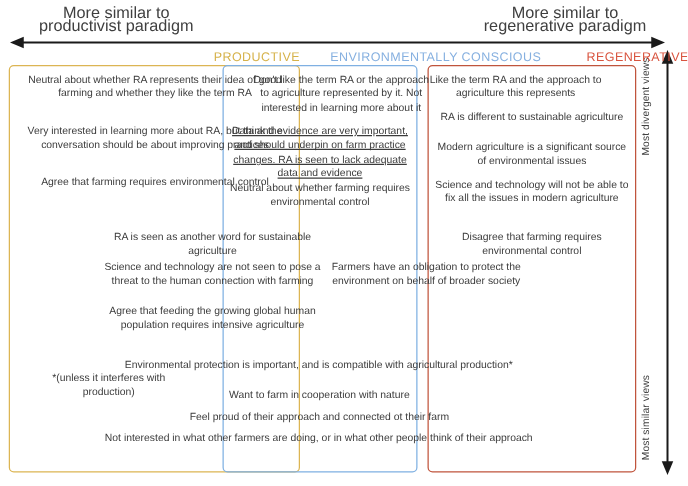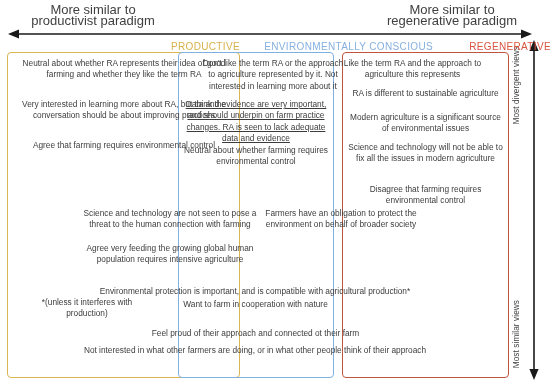--- a/index.html
+++ b/index.html
@@ -125,21 +125,21 @@
   
   #sh-a1 { left: 82px;  top: 184px; width: 176px; }
   #sh-a2 { left: 82px;  top: 208px; width: 176px; }
   #sh-a3 { left: 82px;  top: 243px; width: 176px; }
 
   
   #sh-b1 { left: 258px; top: 208px; width: 166px; }
 
   
   #all-1  { left: 62px;  top: 286px; width: 386px; text-align: center; }
-  #all-2  { left: 140px; top: 299px; width: 231px; }
+  #all-2  { left: 140px; top: 310px; width: 231px; }
   #all-3  { left: 95px;  top: 328px; width: 321px; }
   #all-4  { left: 72px;  top: 345px; width: 366px; }
 
   
   #footnote {
     left: 35px;
     top: 297px;
     width: 104px;
   }
 </style>
@@ -186,22 +186,23 @@
   <div class="tbox" id="e-s1">Don't like the term RA or the approach to agriculture represented by it. Not interested in learning more about it</div>
   <div class="tbox" id="e-s2">Data and evidence are very important, and should underpin on farm practice changes. RA is seen to lack adequate data and evidence</div>
   <div class="tbox" id="e-s3">Neutral about whether farming requires environmental control</div>
 
   <div class="tbox" id="r-s1">Like the term RA and the approach to agriculture this represents</div>
   <div class="tbox" id="r-s2">RA is different to sustainable agriculture</div>
   <div class="tbox" id="r-s3">Modern agriculture is a significant source of environmental issues</div>
   <div class="tbox" id="r-s4">Science and technology will not be able to fix all the issues in modern agriculture</div>
   <div class="tbox" id="r-s5">Disagree that farming requires environmental control</div>
 
+  <div class="tbox" id="sh-a1">RA is seen as another word for sustainable agriculture</div>
   <div class="tbox" id="sh-a2">Science and technology are not seen to pose a threat to the human connection with farming</div>
-  <div class="tbox" id="sh-a3">Agree very feeding the growing global human population requires intensive agriculture</div>
+  <div class="tbox" id="sh-a3">Agree that feeding the growing global human population requires intensive agriculture</div>
 
   <div class="tbox" id="sh-b1">Farmers have an obligation to protect the environment on behalf of broader society</div>
 
   <div class="tbox" id="all-1">Environmental protection is important, and is compatible with agricultural production*</div>
   <div class="tbox" id="all-2">Want to farm in cooperation with nature</div>
   <div class="tbox" id="all-3">Feel proud of their approach and connected ot their farm</div>
   <div class="tbox" id="all-4">Not interested in what other farmers are doing, or in what other people think of their approach</div>
 
   <div class="tbox" id="footnote">*(unless it interferes with production)</div>
 

